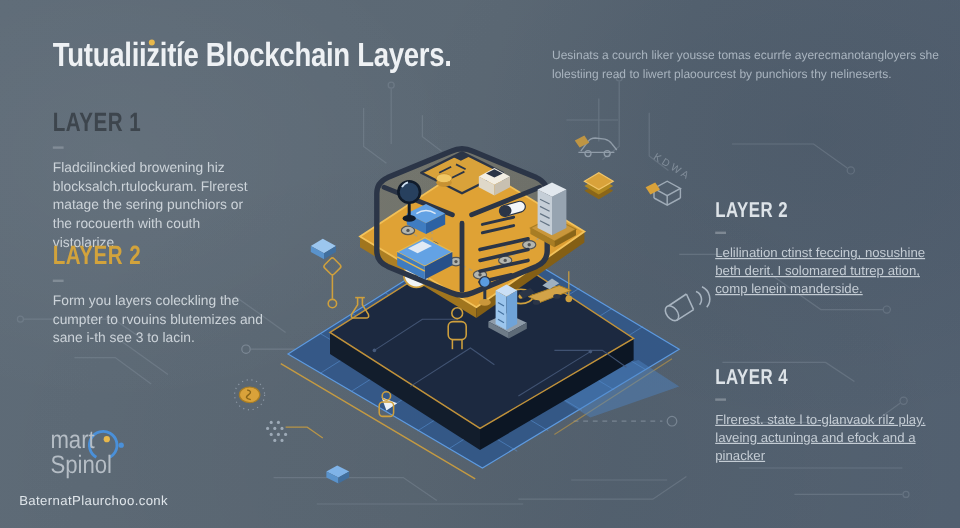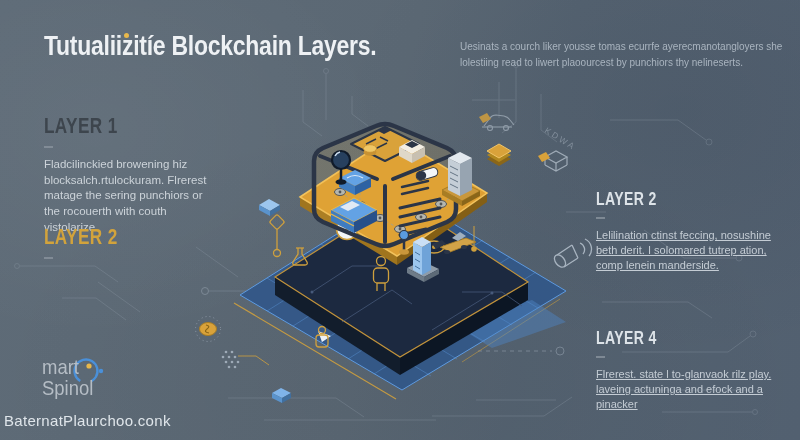--- a/index.html
+++ b/index.html
@@ -11,31 +11,31 @@
       radial-gradient(500px 360px at 85% 25%, rgba(0,10,30,0.07), transparent 70%),
       radial-gradient(600px 400px at 50% 88%, rgba(0,5,15,0.05), transparent 70%),
       linear-gradient(100deg,#5e6b77 0%,#5b6874 48%,#556371 66%,#526070 100%);
   }
   #art{position:absolute;left:0;top:0;z-index:1;}
   .txt{position:absolute;z-index:2;}
   .title{left:44px;top:30px;font-size:28px;font-weight:700;color:#eef1f4;
          letter-spacing:-0.3px;transform:scaleX(0.82);transform-origin:left top;white-space:nowrap;}
   .title-dot{position:absolute;left:124px;top:33px;width:5px;height:5px;border-radius:50%;background:#e8b84b;z-index:3;}
   .intro{left:460px;top:39px;width:330px;font-size:10px;line-height:1.55;color:#a9b4bf;}
-  .sec{position:absolute;z-index:2;margin-top:24px;}
+  .sec{position:absolute;z-index:2;}
   .sec-heading{font-weight:700;letter-spacing:0.5px;transform:scaleX(0.78);transform-origin:left top;white-space:nowrap;}
   .h-dark{font-size:22px;color:#3d454d;}
   .h-gold{font-size:22px;color:#d2a33c;}
   .h-light{font-size:18px;color:#dde3e8;}
   .dash{width:9px;height:2px;background:#8a949e;margin-top:7px;opacity:.8;}
   .sec-body{margin-top:9px;font-size:11.5px;line-height:1.36;color:#ccd3d9;}
   .sec-body.right{font-size:11px;color:#c4ccd4;text-decoration:underline;}
   .logo{left:42px;top:356px;font-size:21px;line-height:1.02;color:#b5bdc5;
         transform:scaleX(0.88);transform-origin:left top;}
-  .footer{left:4px;top:412px;font-size:15px;color:#dfe5ea;letter-spacing:0.3px;}
+  .footer{left:16px;top:412px;font-size:11px;color:#dfe5ea;letter-spacing:0.3px;}
 </style>
 </head>
 <body>
 
 <svg id="art" width="800" height="440" viewBox="0 0 800 440">
 
   <g stroke="#8e9aa7" stroke-width="1" fill="none" opacity="0.32">
     <polyline points="20,266 95,266 118,282"></polyline>
       <circle cx="17" cy="266" r="2.5"></circle>
     <polyline points="62,298 96,298 126,320"></polyline>
@@ -328,20 +328,21 @@
 
 <div class="sec" style="left:44px;top:89px;width:172px;">
   <div class="sec-heading h-dark">LAYER 1</div>
   <div class="dash"></div>
   <div class="sec-body">Fladcilinckied browening hiz blocksalch.rtulockuram. Flrerest matage the sering punchiors or the rocouerth with couth vistolarize</div>
 </div>
 
 <div class="sec" style="left:44px;top:200px;width:177px;">
   <div class="sec-heading h-gold">LAYER 2</div>
   <div class="dash"></div>
+  <div class="sec-body">Form you layers coleckling the cumpter to rvouins blutemizes and sane i-th see 3 to lacin.</div>
 </div>
 
 <div class="sec" style="left:596px;top:165px;width:190px;">
   <div class="sec-heading h-light">LAYER 2</div>
   <div class="dash"></div>
   <div class="sec-body right">Lelilination ctinst feccing, nosushine beth derit. I solomared tutrep ation, comp lenein manderside.</div>
 </div>
 
 <div class="sec" style="left:596px;top:304px;width:190px;">
   <div class="sec-heading h-light">LAYER 4</div>

